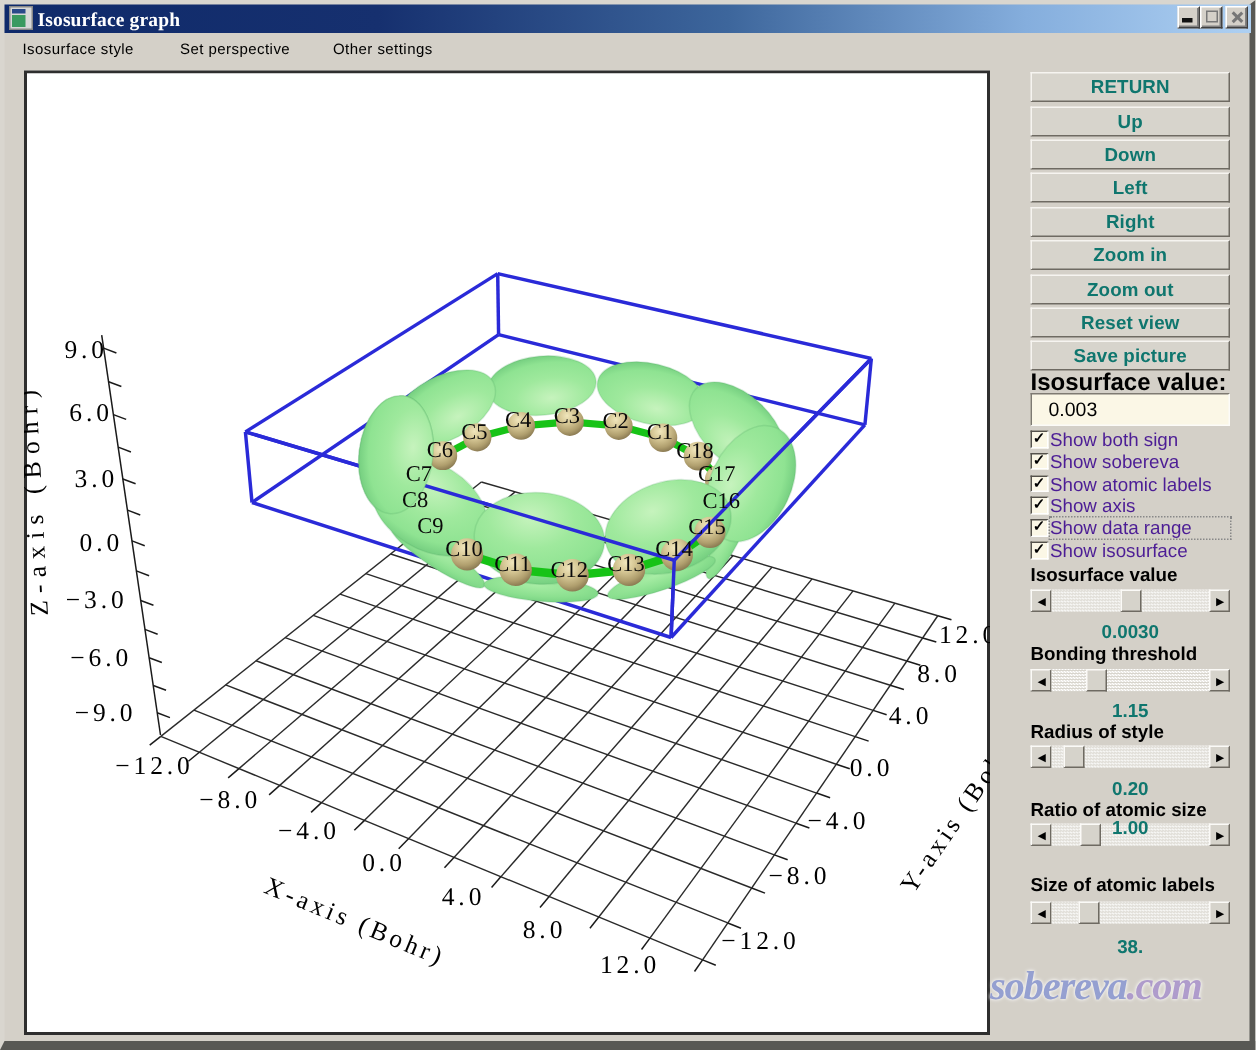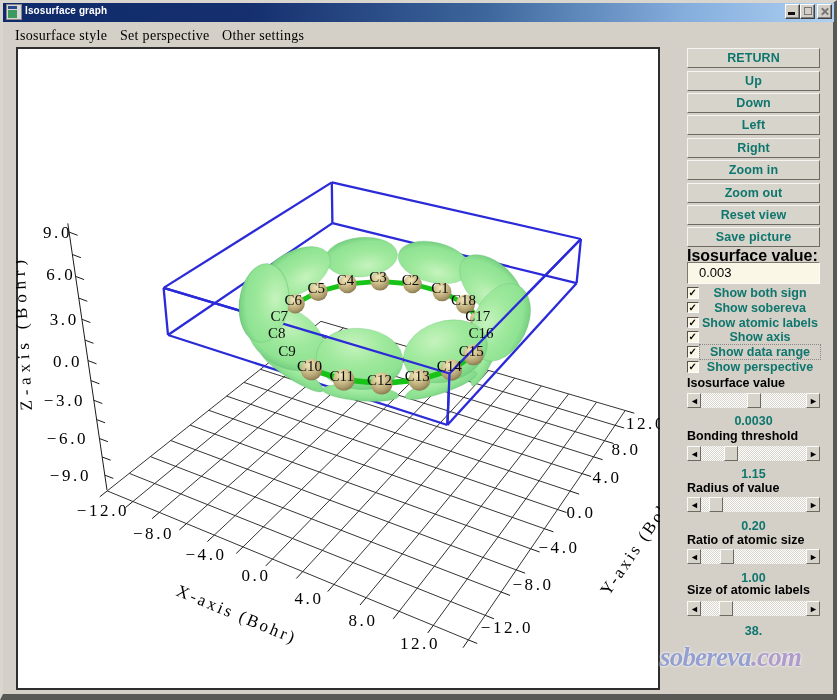--- a/index.html
+++ b/index.html
@@ -3,50 +3,50 @@
 * { margin:0; padding:0; box-sizing:border-box; }
 body { width:837px; height:700px; background:#d4d0c8; position:relative; overflow:hidden;
        font-family:"Liberation Sans", sans-serif; }
 .frame { position:absolute; inset:0; border-left:3px solid #d9d6cf; border-top:3px solid #d9d6cf;
          border-right:4px solid #585854; border-bottom:6px solid #585854; }
 .tbar { position:absolute; left:3px; top:3px; right:3px; height:19px;
    background:linear-gradient(90deg,#0f2a6a 0%,#16306f 30%,#3d669c 58%,#85aedd 82%,#aed0f2 100%); }
 .ticon { position:absolute; left:3px; top:1px; width:16px; height:16px; background:#d8d8d8; border:1px solid #888;}
 .ticon:before { content:""; position:absolute; left:1px; top:1px; right:4px; height:3px; background:#2a4a8a; }
 .ticon:after { content:""; position:absolute; left:1px; top:5px; right:4px; bottom:1px; background:#3a9a60; }
-.ttxt { position:absolute; left:22px; top:2px; color:#fff; font-family:Liberation Sans, sans-serif;
-        font-size:10px; font-weight:bold; letter-spacing:0.1px; }
+.ttxt { position:absolute; left:22px; top:2px; color:#fff; font-family:Liberation Serif, serif;
+        font-size:13px; font-weight:bold; letter-spacing:0.1px; }
 .wbtn { position:absolute; top:3.5px; width:15px; height:15px; background:#d4d0c8;
   border-top:1px solid #fff; border-left:1px solid #fff; border-right:1px solid #404040; border-bottom:1px solid #404040;
   box-shadow:inset -1px -1px 0 #808080; color:#1a1a1a; text-align:center; font-size:10px; line-height:13px;
   font-family:"Liberation Mono",monospace; }
 .wbtn i { position:absolute; }
 .gmin { left:2.5px; bottom:3px; width:6.5px; height:2.5px; background:#111; }
 .gmax { left:2.5px; top:2.5px; width:8px; height:8px; border:1.5px solid #777; }
 .gcls1,.gcls2 { left:6.3px; top:2.5px; width:1.8px; height:9px; background:#777; transform:rotate(45deg); }
 .gcls2 { transform:rotate(-45deg); }
 .menu { position:absolute; left:0; top:21.5px; width:100%; height:20px;
-  font-family:Liberation Serif, serif; font-size:14px; color:#000; letter-spacing:0.3px; }
+  font-family:Liberation Sans, sans-serif; font-size:10px; color:#000; letter-spacing:0.3px; }
 .menu span { position:absolute; top:6px; }
 .plot { position:absolute; left:16px; top:47px; }
 .btn { position:absolute; left:687px; width:133px; height:20px; background:#d7d4cc; text-align:center;
   font-size:12.5px; font-weight:bold; line-height:19px; color:#0f766e; letter-spacing:0.1px;
   border-top:1.5px solid #f6f4f0; border-left:1.5px solid #f6f4f0;
   border-right:1.5px solid #6e6a62; border-bottom:1.5px solid #6e6a62; }
 .ivlab { position:absolute; left:687px; top:246.5px; font-size:16px; font-weight:bold; }
 .ifield { position:absolute; left:687px; top:261.5px; width:133px; height:22px; background:#fbf7e6;
   border-top:1.5px solid #7e7a72; border-left:1.5px solid #7e7a72;
   border-right:1.5px solid #fcfbf8; border-bottom:1.5px solid #fcfbf8;
   font-size:13px; line-height:20px; padding-left:11px; }
 .chkrow { position:absolute; left:687px; width:133px; height:14px; }
 .cbx { position:absolute; left:0; top:1px; width:11.5px; height:11.5px; background:#fbf7e6;
   border-top:1.2px solid #55524c; border-left:1.2px solid #55524c;
   border-right:1.2px solid #fff; border-bottom:1.2px solid #fff;
   font-size:10px; line-height:10px; text-align:center; font-weight:bold; color:#000; }
-.clab { position:absolute; left:13px; right:0; text-align:center; font-size:12.5px; font-weight:bold; line-height:14px; color:#0f766e; }
+.clab { position:absolute; left:13px; right:0; font-size:12.5px; font-weight:normal; line-height:14px; color:#4c1d95; }
 .clab.focus { outline:1px dotted #888; }
 .sld { position:absolute; left:687px; width:133px; height:15px; }
 .sar { position:absolute; left:0; top:0; width:14px; height:15px; background:#d6d3cb;
   border-top:1px solid #fbfaf7; border-left:1px solid #fbfaf7; border-right:1.5px solid #6e6a62; border-bottom:1.5px solid #6e6a62; }
 .sar.sarr { left:auto; right:0; }
 .tri { position:absolute; left:1px; top:1px; width:11px; text-align:center; font-size:9px; line-height:12px; color:#000; }
 .strack { position:absolute; left:14px; right:14px; top:0; height:15px;
   background:conic-gradient(#ffffff 0 90deg,#d8d5cd 0 180deg,#ffffff 0 270deg,#d8d5cd 0) 0 0/2px 2px; }
 .sthumb { position:absolute; top:0; width:14px; height:15px; background:#d6d3cb;
   border-top:1px solid #fbfaf7; border-left:1px solid #fbfaf7; border-right:1.5px solid #6e6a62; border-bottom:1.5px solid #6e6a62; }
@@ -314,25 +314,25 @@
 <div class="chkrow" style="top:330.4px">
     <span class="cbx">✓</span>
     <span class="clab">Show axis</span>
   </div>
 <div class="chkrow" style="top:345.2px">
     <span class="cbx">✓</span>
     <span class="clab focus">Show data range</span>
   </div>
 <div class="chkrow" style="top:360.0px">
     <span class="cbx">✓</span>
-    <span class="clab">Show perspective</span>
+    <span class="clab">Show isosurface</span>
   </div>
 <div class="slab" style="top:375.5px">Isosurface value</div>
 <div class="slab" style="top:428.5px">Bonding threshold</div>
-<div class="slab" style="top:480.5px">Radius of value</div>
+<div class="slab" style="top:480.5px">Radius of style</div>
 <div class="slab" style="top:532.5px">Ratio of atomic size</div>
 <div class="slab" style="top:583px">Size of atomic labels</div>
 <div class="sld" style="top:393px">
     <div class="sar">
       <span class="tri">◄</span>
     </div>
     <div class="strack">
       <div class="sthumb" style="left:46px"></div>
     </div>
     <div class="sar sarr">
@@ -379,14 +379,14 @@
     <div class="strack">
       <div class="sthumb" style="left:18px"></div>
     </div>
     <div class="sar sarr">
       <span class="tri">►</span>
     </div>
   </div>
 <div class="sval" style="top:413.5px">0.0030</div>
 <div class="sval" style="top:466.5px">1.15</div>
 <div class="sval" style="top:518.5px">0.20</div>
-<div class="sval" style="top:571.0px">1.00</div>
+<div class="sval" style="top:545px">1.00</div>
 <div class="sval" style="top:623.5px">38.</div>
 <div class="wm"><b>sobereva</b><i>.com</i></div>
 </body></html>

